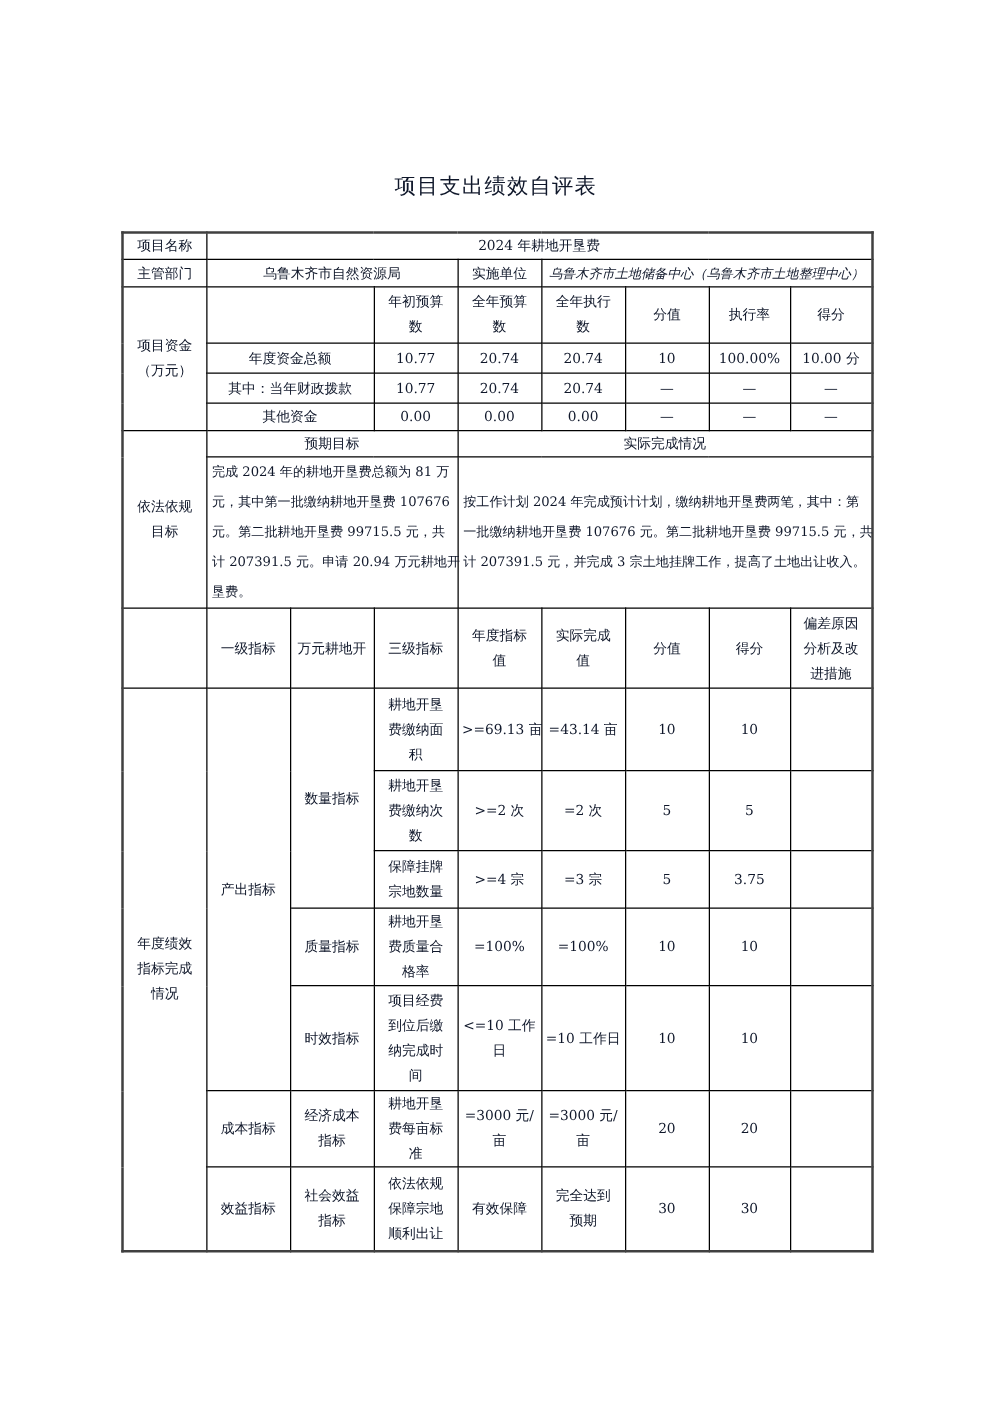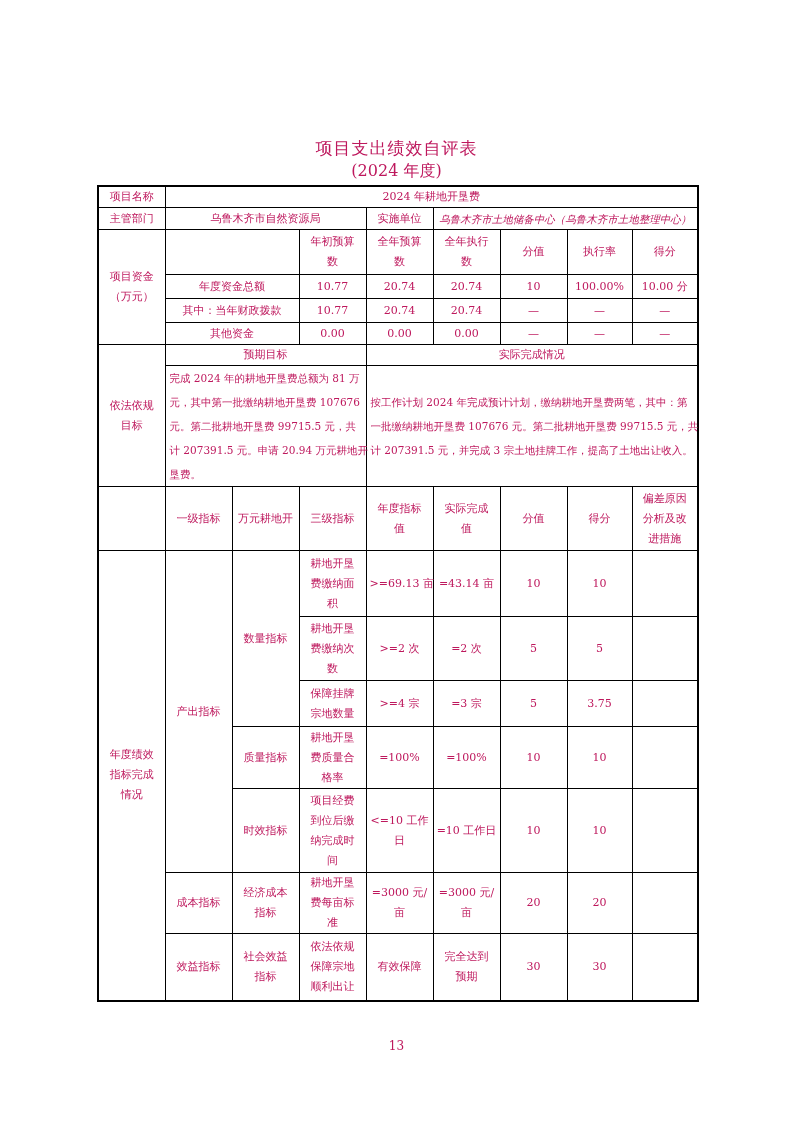--- a/index.html
+++ b/index.html
@@ -1,37 +1,37 @@
 <!DOCTYPE html>
 <html><head>
 <meta charset="utf-8">
 <style>
   html,body { margin:0; padding:0; background:#ffffff; }
   .page {
     position:relative;
     width:793px; height:1122px;
     background:#ffffff;
     font-family:"DejaVu Serif","Liberation Serif",serif;
-    color:#be185d;
+    color:#0f172a;
     overflow:hidden;
   }
   .doc-title {
     position:absolute; top:137px; left:0; width:100%;
     text-align:center; font-size:17px; letter-spacing:1px;
   }
   .doc-subtitle {
     position:absolute; top:161px; left:0; width:100%;
     text-align:center; font-size:16px;
   }
   table.eval {
     position:absolute; left:97px; top:185px;
     width:600px;
     border-collapse:collapse;
     table-layout:fixed;
-    border:2px solid #000000;
+    border:2px solid #404040;
   }
   table.eval td {
     border:1px solid #000;
     text-align:center;
     vertical-align:middle;
     font-size:11px;
     line-height:20px;
     padding:0 3px;
     white-space:pre;
     overflow:visible;
@@ -51,21 +51,20 @@
     position:absolute; top:1039px; left:0; width:100%;
     text-align:center; font-size:12px;
   }
 </style>
 </head>
 <body>
 
 <div class="page">
 
   <div class="doc-title">项目支出绩效自评表</div>
-  <div class="doc-subtitle">(2024 年度)</div>
 
   <table class="eval">
     <colgroup>
       <col style="width:67px">
         <col style="width:67px">
         <col style="width:67px">
       <col style="width:67px">
         <col style="width:67px">
         <col style="width:67px">
       <col style="width:67px">
@@ -254,15 +253,14 @@
       <td>有效保障</td>
       <td>完全达到
 预期</td>
       <td>30</td>
       <td>30</td>
       <td></td>
     </tr>
   </tbody>
     </table>
 
-  <div class="page-number">13</div>
 
 </div>
 
 </body></html>

